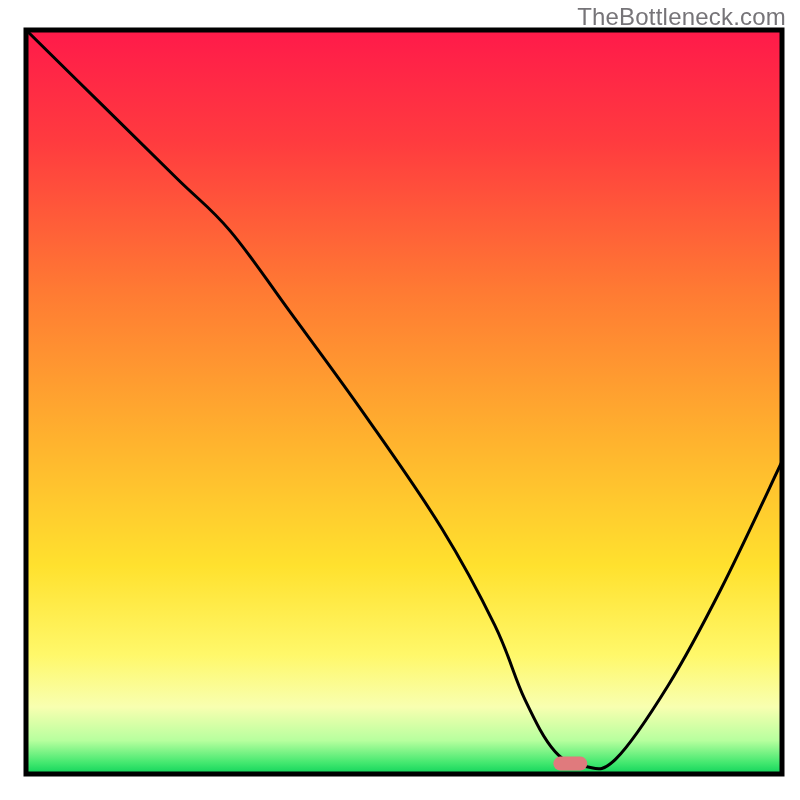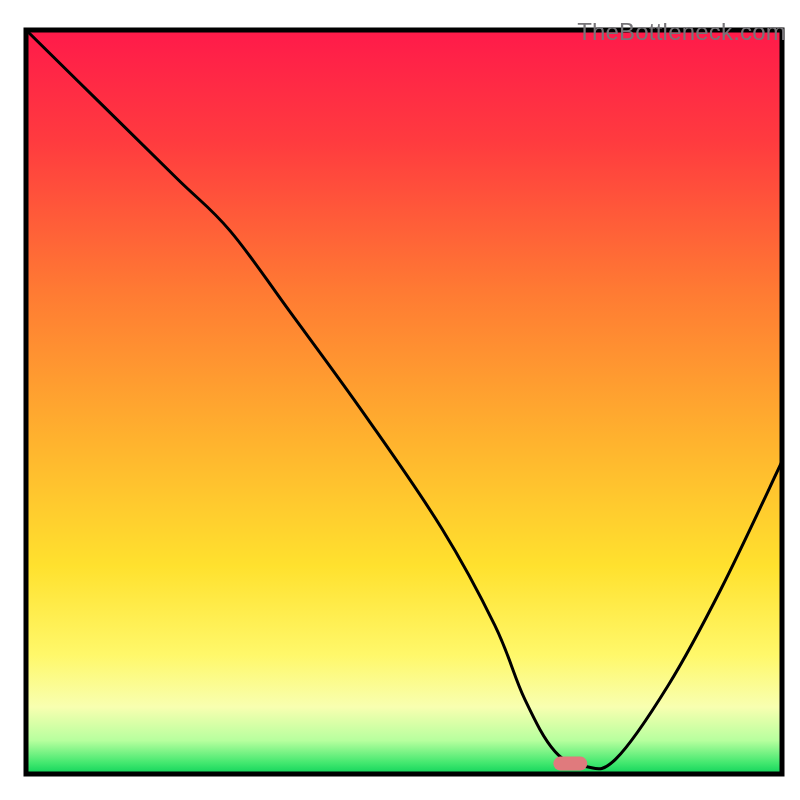--- a/index.html
+++ b/index.html
@@ -10,21 +10,21 @@
     background: #ffffff;
     font-family: Arial, Helvetica, sans-serif;
   }
   .container {
     position: relative;
     width: 800px;
     height: 800px;
   }
   .watermark {
     position: absolute;
-    top: 18px;
+    top: 3px;
     right: 14px;
     font-size: 24px;
     font-weight: 500;
     color: #767478;
     letter-spacing: 0.2px;
     z-index: 5;
   }
   svg.chart {
     position: absolute;
     top: 0;

